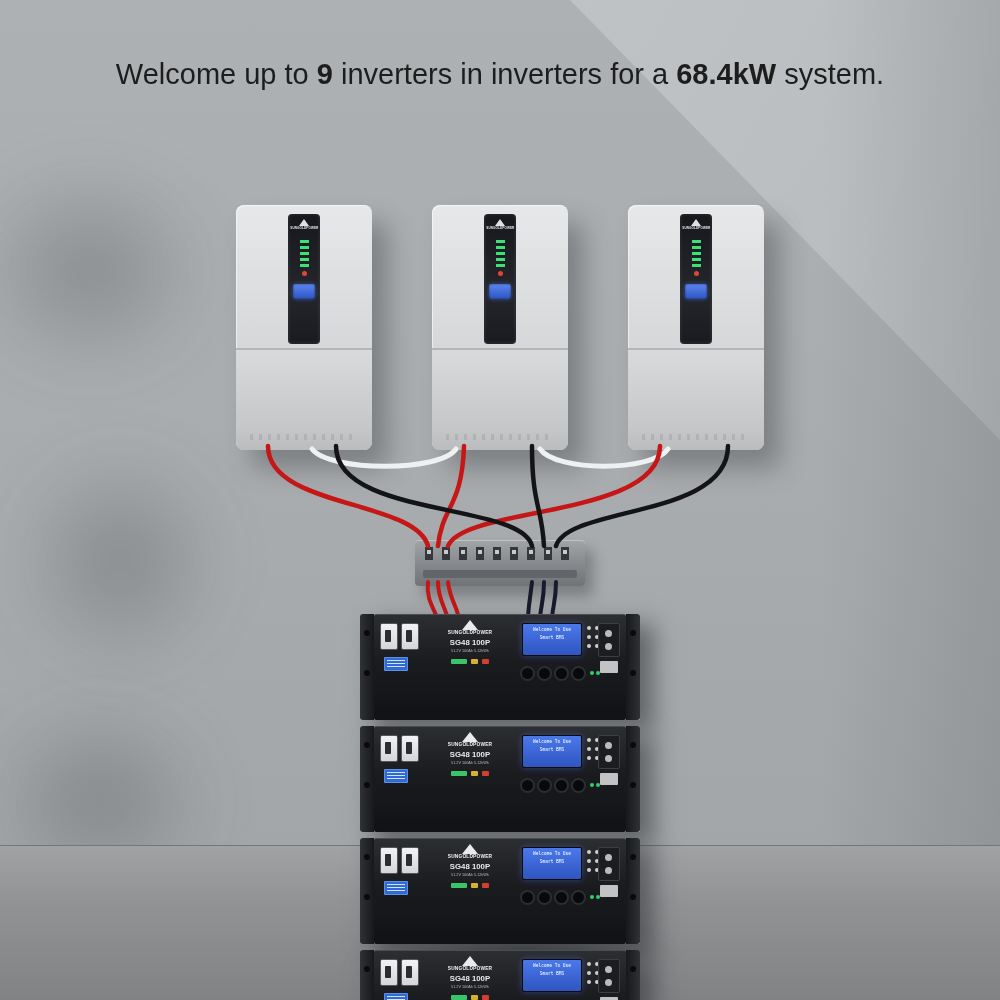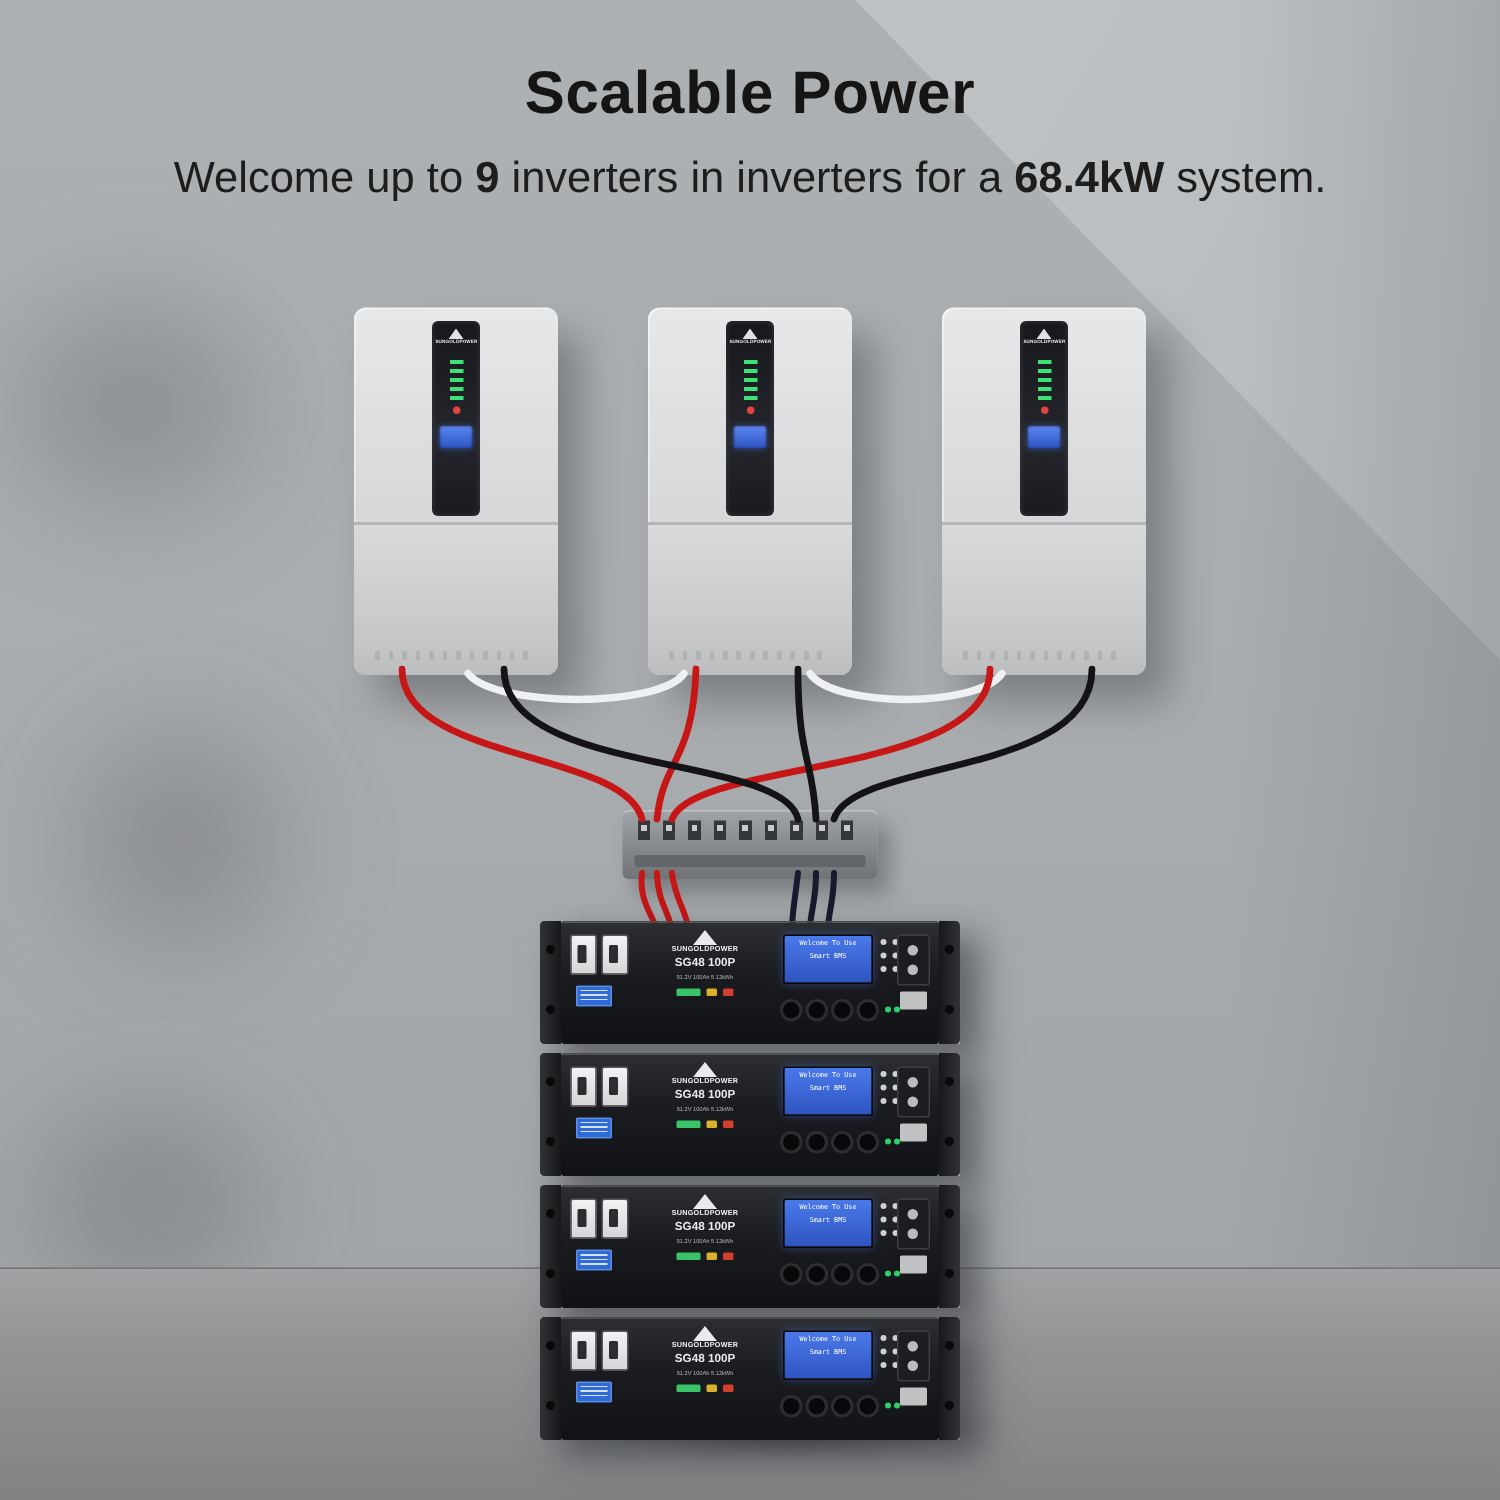--- a/index.html
+++ b/index.html
@@ -58,21 +58,21 @@
   .busbar{position:absolute;left:415px;top:540px;width:170px;height:46px;z-index:4;border-radius:4px;
     background:linear-gradient(180deg,#a2a5a8,#7e8184 70%,#717477);
     box-shadow:8px 10px 14px rgba(58,60,64,.40), inset 0 1px 0 rgba(255,255,255,.35);}
   .busbar-studs{position:absolute;top:7px;left:10px;right:10px;height:13px;
     background:repeating-linear-gradient(90deg,#35373b 0 8px,rgba(0,0,0,0) 8px 17px);}
   .busbar-studs::after{content:"";position:absolute;left:2px;right:2px;top:3px;height:4px;
     background:repeating-linear-gradient(90deg,#c7c9cc 0 4px,rgba(0,0,0,0) 4px 17px);}
   .busbar-rail{position:absolute;left:8px;right:8px;bottom:8px;height:8px;background:#62656a;border-radius:2px;}
   
   .stack{position:absolute;left:360px;top:614px;width:280px;z-index:6;}
-  .battery{position:relative;width:280px;height:82px;margin-bottom:6px;
+  .battery{position:relative;width:280px;height:106px;margin-bottom:6px;
     box-shadow:14px 10px 22px rgba(32,33,37,.5);}
   .bat-ear{position:absolute;top:0;width:14px;height:100%;z-index:2;
     background:linear-gradient(90deg,#303236,#17181a);}
   .bat-ear.left{left:0;border-radius:3px 0 0 3px;}
   .bat-ear.right{right:0;border-radius:0 3px 3px 0;background:linear-gradient(90deg,#17181a,#303236);}
   .bat-ear::before{content:"";position:absolute;left:4px;top:16px;width:6px;height:6px;border-radius:50%;
     background:#0a0a0b;box-shadow:0 40px #0a0a0b;}
   .bat-face{position:absolute;left:14px;right:14px;top:0;bottom:0;
     background:linear-gradient(180deg,#2c2e31 0%,#1a1b1e 45%,#121316 100%);
     border-top:1px solid #4a4c50;border-radius:2px;}
@@ -121,21 +121,20 @@
 <div class="scene">
   <div class="light-wedge"></div>
   <div class="right-shade"></div>
   <div class="smoke s1"></div>
   <div class="smoke s2"></div>
   <div class="smoke s3"></div>
   <div class="floor"></div>
   <div class="stack-shadow"></div>
 
   <div class="header">
-    <div class="title">Scalable Power</div>
     <div class="subtitle"><span>Welcome up to </span><b>9</b><span> inverters in inverters for a </span><b>68.4kW</b><span> system.</span></div>
   </div>
 
   <div class="inverters">
     <div class="inverter">
       <div class="inv-display">
         <div class="inv-logo">
           <div class="logo-mark"></div>
           <span class="inv-brand">SUNGOLDPOWER</span>
         </div>

